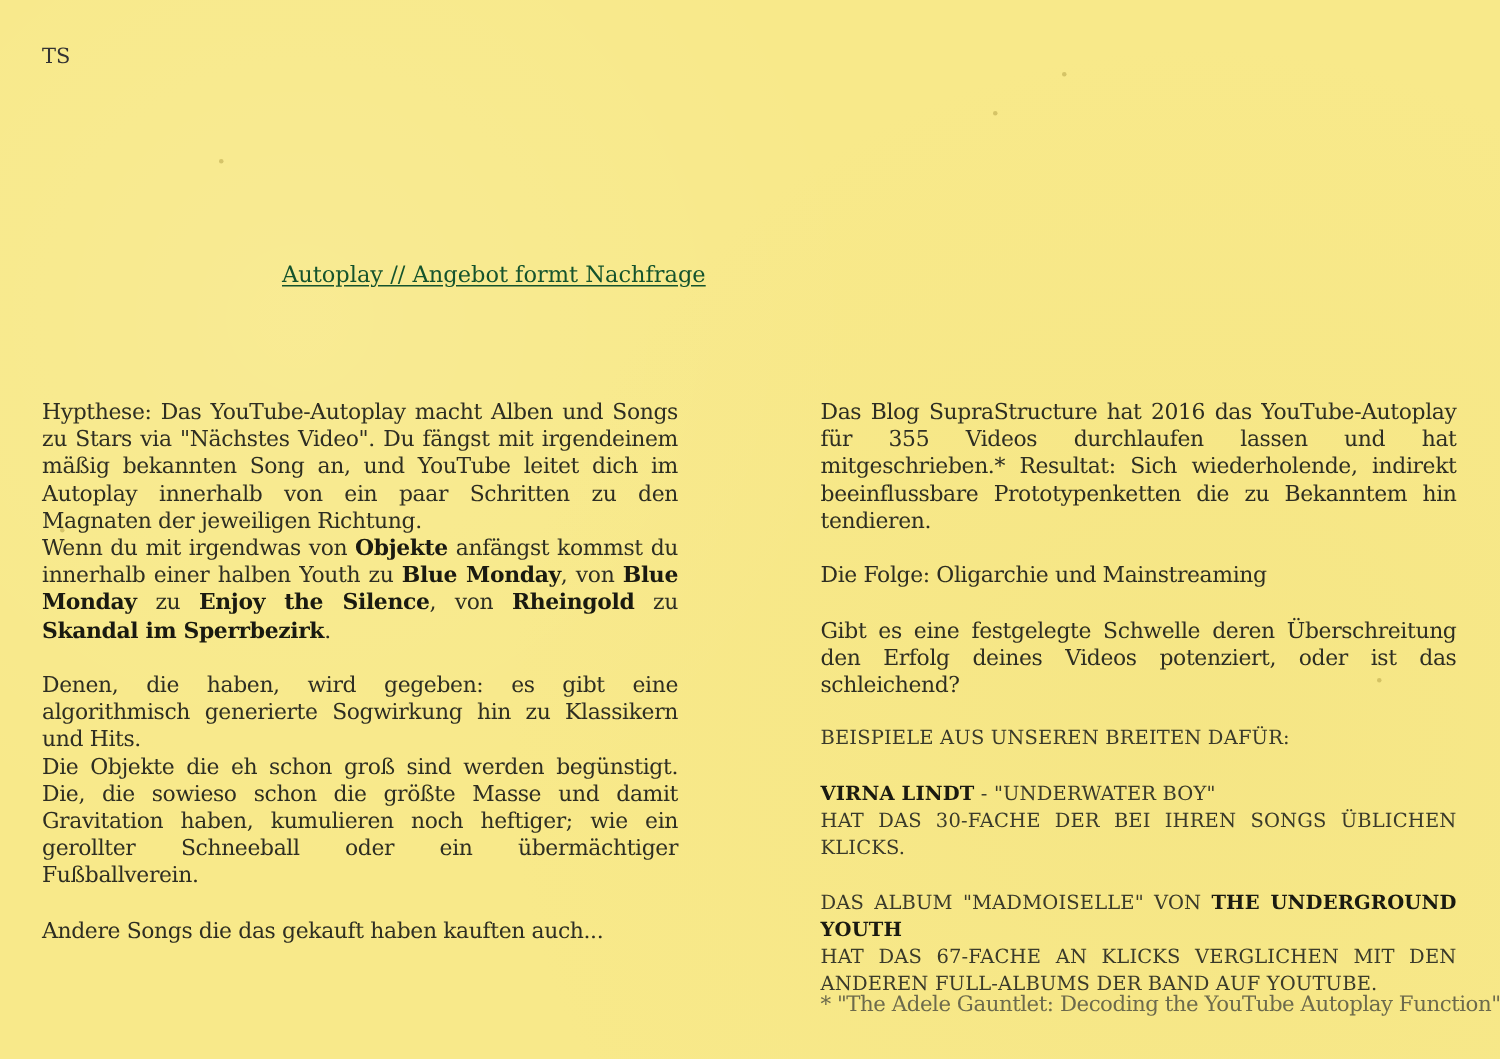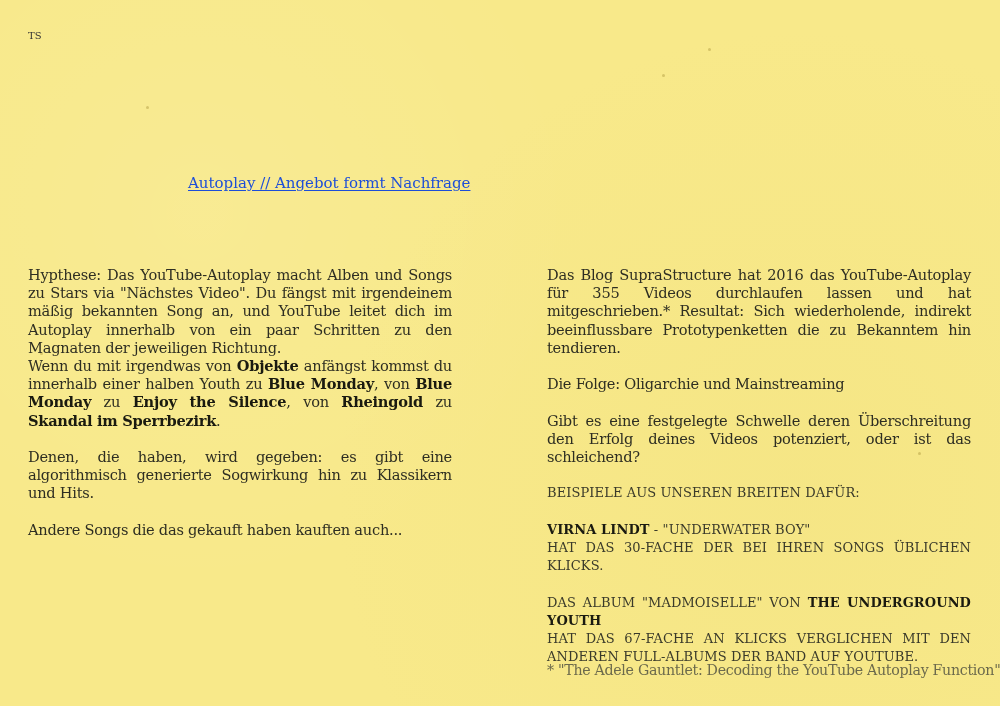--- a/index.html
+++ b/index.html
@@ -8,25 +8,25 @@
     background: #f8e98a;
     background-image:
       radial-gradient(circle at 20% 30%, rgba(255,255,255,0.08) 0, transparent 40%),
       radial-gradient(circle at 80% 70%, rgba(220,200,90,0.10) 0, transparent 50%);
     color: #3a3a2a;
     font-family: "DejaVu Serif", serif;
   }
   .speck { position: absolute; width: 3px; height: 3px; border-radius: 50%; background: rgba(170,150,60,0.45); }
   .corner-mark {
     position: absolute; left: 28px; top: 30px;
-    font-size: 10px; color: #333;
+    font-size: 14px; color: #333;
   }
   .title {
     position: absolute; left: 188px; top: 174px; width: 264px;
-    font-size: 15px; color: #1d4ed8; text-decoration: underline;
+    font-size: 15px; color: #14532d; text-decoration: underline;
     text-underline-offset: 2px; white-space: nowrap;
   }
   .col {
     position: absolute; top: 266px; width: 424px;
     font-size: 14.6px; line-height: 18.2px; color: #2e2e22;
     text-align: justify; letter-spacing: -0.25px;
   }
   .col.left { left: 28px; }
   .col.right { left: 547px; }
   .col p { margin: 0; }
@@ -52,20 +52,21 @@
 
 <div class="corner-mark">TS</div>
 
 <div class="title">Autoplay // Angebot formt Nachfrage</div>
 
 <div class="col left">
   <p>Hypthese: Das YouTube-Autoplay macht Alben und Songs zu Stars via "Nächstes Video". Du fängst mit irgendeinem mäßig bekannten Song an, und YouTube leitet dich im Autoplay innerhalb von ein paar Schritten zu den Magnaten der jeweiligen Richtung.</p>
   <p><span>Wenn du mit irgendwas von </span><b>Objekte</b><span> anfängst kommst du innerhalb einer halben Youth zu </span><b>Blue Monday</b><span>, von </span><b>Blue Monday</b><span> zu </span><b>Enjoy the Silence</b><span>, von </span><b>Rheingold</b><span> zu </span><b>Skandal im Sperrbezirk</b><span>.</span></p>
   <div class="gap"></div>
   <p>Denen, die haben, wird gegeben: es gibt eine algorithmisch generierte Sogwirkung hin zu Klassikern und Hits.</p>
+  <p>Die Objekte die eh schon groß sind werden begünstigt. Die, die sowieso schon die größte Masse und damit Gravitation haben, kumulieren noch heftiger; wie ein gerollter Schneeball oder ein übermächtiger Fußballverein.</p>
   <div class="gap"></div>
   <p>Andere Songs die das gekauft haben kauften auch...</p>
 </div>
 
 <div class="col right">
   <p>Das Blog SupraStructure hat 2016 das YouTube-Autoplay für 355 Videos durchlaufen lassen und hat mitgeschrieben.* Resultat: Sich wiederholende, indirekt beeinflussbare Prototypenketten die zu Bekanntem hin tendieren.</p>
   <div class="gap"></div>
   <p>Die Folge: Oligarchie und Mainstreaming</p>
   <div class="gap"></div>
   <p>Gibt es eine festgelegte Schwelle deren Überschreitung den Erfolg deines Videos potenziert, oder ist das schleichend?</p>

